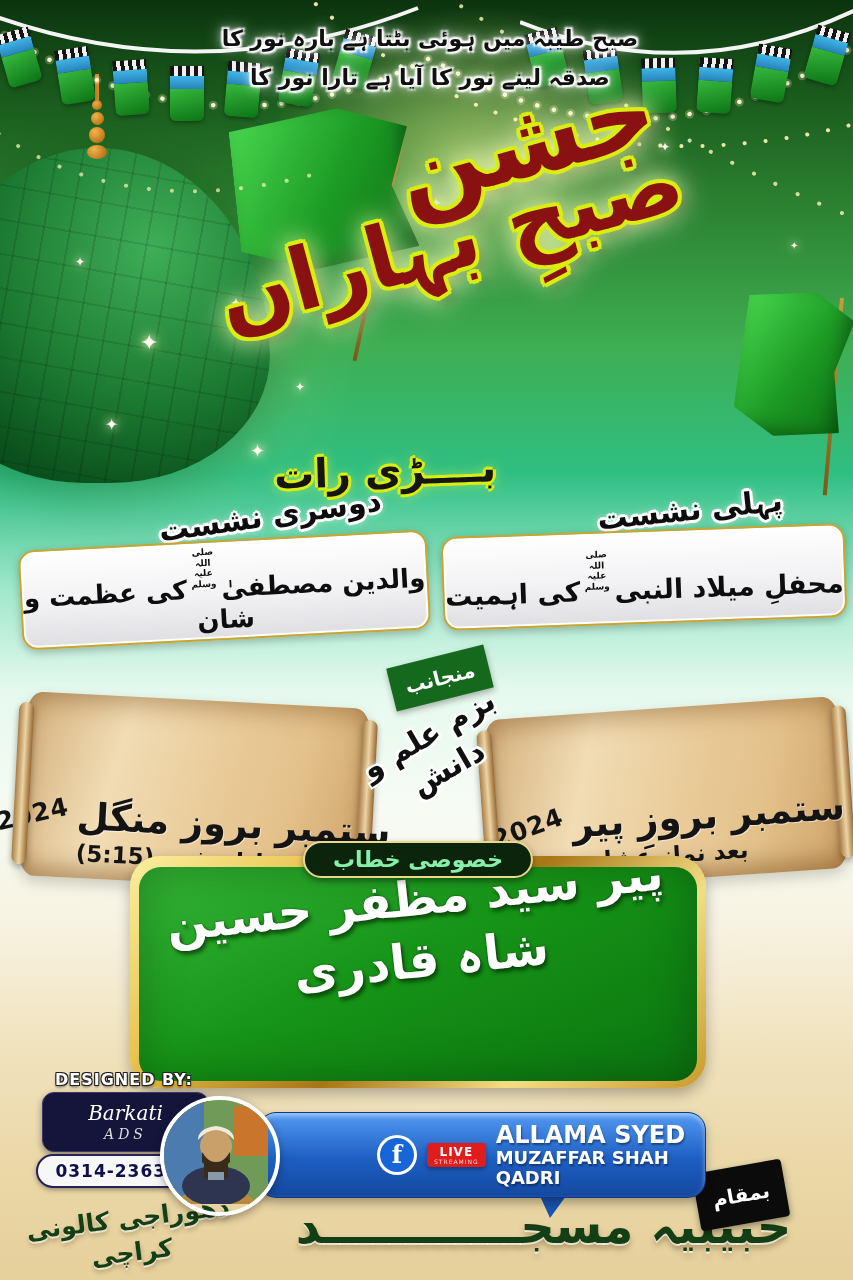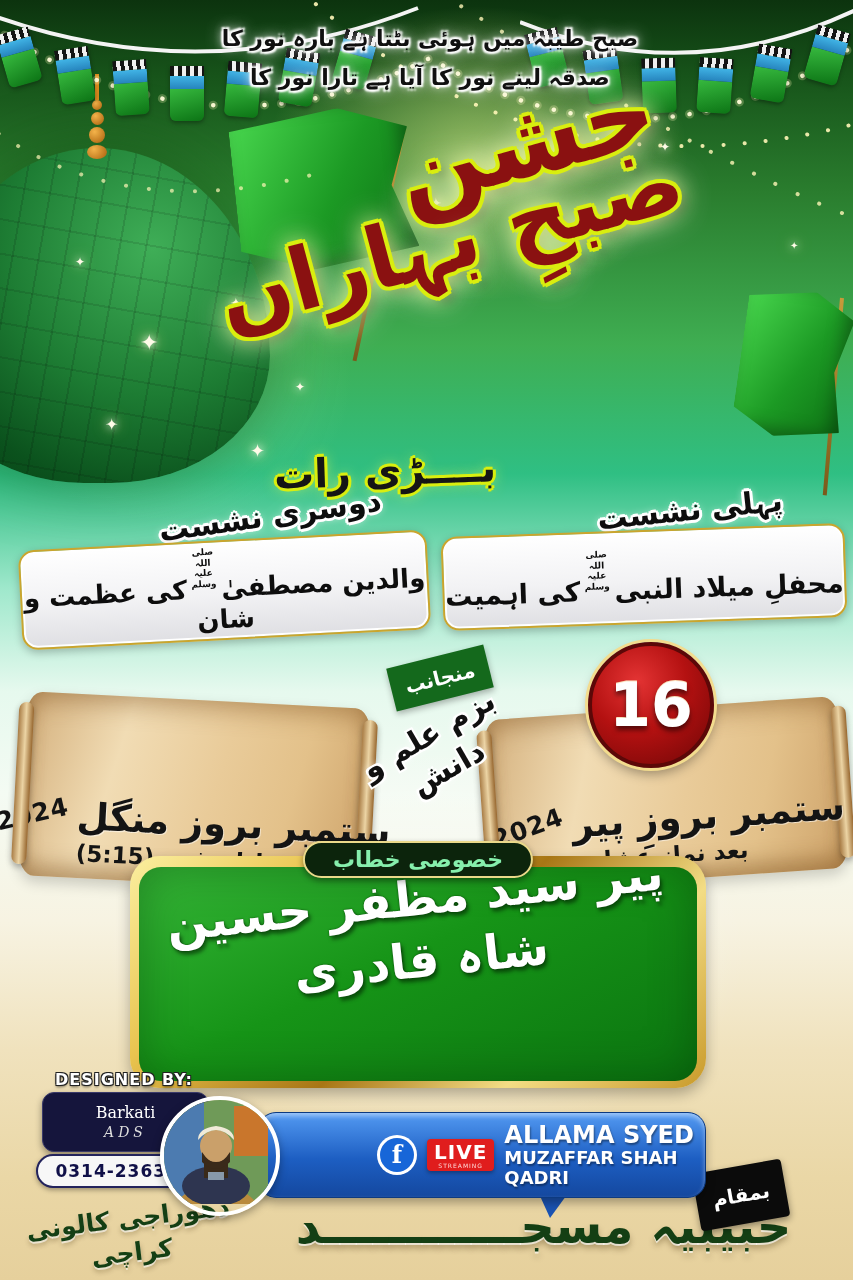--- a/index.html
+++ b/index.html
@@ -117,40 +117,40 @@
     text-shadow:1px 2px 2px rgba(0,30,0,.6);}
   .speaker-name{margin-top:2px;transform:rotate(-6deg);text-align:center;color:#fff;
     font-size:48px;font-weight:bold;line-height:1.3;
     text-shadow:2px 4px 4px rgba(0,30,0,.55),0 0 2px #064006;}
   
   .designed-label{left:55px;top:1070px;z-index:4;color:#fff;font-size:16px;font-weight:bold;letter-spacing:1px;
     text-shadow:-1px -1px 0 #222,1px -1px 0 #222,-1px 1px 0 #222,1px 1px 0 #222,0 2px 3px rgba(0,0,0,.6);text-align:center;}
   .barkati-box{left:42px;top:1092px;width:165px;height:58px;z-index:4;background:#15153c;border-radius:12px;
     border:1px solid #3a3a6a;display:flex;flex-direction:column;align-items:center;justify-content:center;
     box-shadow:0 3px 7px rgba(0,0,0,.4);}
-  .barkati-name{font-family:"DejaVu Serif",serif;font-size:16px;color:#fff;line-height:1;}
+  .barkati-name{font-family:"DejaVu Serif",serif;font-style:italic;font-size:20px;color:#fff;line-height:1;}
   .barkati-sub{font-family:"DejaVu Serif",serif;font-style:italic;font-size:14px;color:#ddd;letter-spacing:4px;margin-top:3px;}
   .phone-pill{left:36px;top:1154px;width:184px;height:30px;z-index:4;background:#f7f7f7;border:2px solid #23235c;
     border-radius:999px;display:flex;align-items:center;justify-content:center;
     color:#101048;font-size:17px;font-weight:bold;letter-spacing:1px;box-shadow:0 2px 5px rgba(0,0,0,.35);}
   
   .speaker-photo{left:160px;top:1096px;width:112px;height:112px;z-index:6;border-radius:50%;
     border:4px solid #fff;overflow:hidden;box-shadow:0 3px 8px rgba(0,0,0,.35);}
   .live-bar{left:258px;top:1112px;width:448px;height:86px;z-index:5;border-radius:18px;
     background:linear-gradient(180deg,#539af2 0%,#1d5ec2 55%,#14489f 100%);
     border:1px solid #0d3a80;box-shadow:inset 0 3px 5px rgba(255,255,255,.45),0 5px 10px rgba(0,0,0,.3);
     display:flex;align-items:center;gap:10px;padding-left:118px;box-sizing:border-box;}
   .bar-tail{left:540px;top:1196px;z-index:4;width:0;height:0;border-left:10px solid transparent;
     border-right:16px solid transparent;border-top:22px solid #1a53b2;}
   .fb-circle{width:40px;height:40px;border-radius:50%;background:#fff;display:flex;align-items:center;justify-content:center;flex:0 0 auto;}
   .fb-inner{width:34px;height:34px;border-radius:50%;background:#1766d8;color:#fff;display:flex;align-items:center;justify-content:center;
     font-family:"DejaVu Serif",serif;font-weight:bold;font-size:24px;line-height:1;}
   .live-badge{background:#e01d1d;border-radius:4px;padding:3px 7px 2px;display:flex;flex-direction:column;align-items:center;flex:0 0 auto;
     box-shadow:0 2px 4px rgba(0,0,0,.35);}
-  .live-word{color:#fff;font-weight:bold;font-size:20px;line-height:1;letter-spacing:1px;}
+  .live-word{color:#fff;font-weight:bold;font-size:12px;line-height:1;letter-spacing:1px;}
   .streaming-word{color:#ffd9d9;font-size:6px;letter-spacing:1px;line-height:1;margin-top:1px;}
   .live-name{color:#fff;font-weight:bold;text-align:left;text-shadow:1px 2px 2px rgba(0,0,0,.4);line-height:1.1;}
   .live-name .l1{font-size:24px;} .live-name .l2{font-size:18px;letter-spacing:0;}
   
   .maqam{left:696px;top:1166px;width:90px;height:58px;z-index:4;background:#0b0b0b;transform:rotate(-10deg);
     display:flex;align-items:center;justify-content:center;color:#fff;font-size:20px;font-weight:bold;
     border-radius:4px;box-shadow:0 3px 7px rgba(0,0,0,.4);}
   .venue-big{left:238px;top:1198px;right:4px;z-index:3;text-align:center;color:#143f14;
     font-size:48px;font-weight:bold;white-space:nowrap;
     text-shadow:0 2px 0 rgba(255,255,255,.65),0 5px 6px rgba(60,40,0,.35);}
@@ -241,23 +241,20 @@
 
   <div class="abs scroll scroll-right">
     <div class="scroll-inner">
       <div class="date-row">
         <span class="date-line">ستمبر بروزِ پیر</span>
         <span class="year">2024</span>
       </div>
       <div class="time-line rtl">بعد نمازِ عشاء</div>
     </div>
   </div>
-  <div class="abs day-circle circle16">
-    <span>16</span>
-  </div>
 
   <div class="abs scroll scroll-left">
     <div class="scroll-inner">
       <div class="date-row">
         <span class="date-line">ستمبر بروز منگل</span>
         <span class="year">2024</span>
       </div>
       <div class="time-line rtl">بعد اذان فجر (5:15)</div>
     </div>
   </div>

